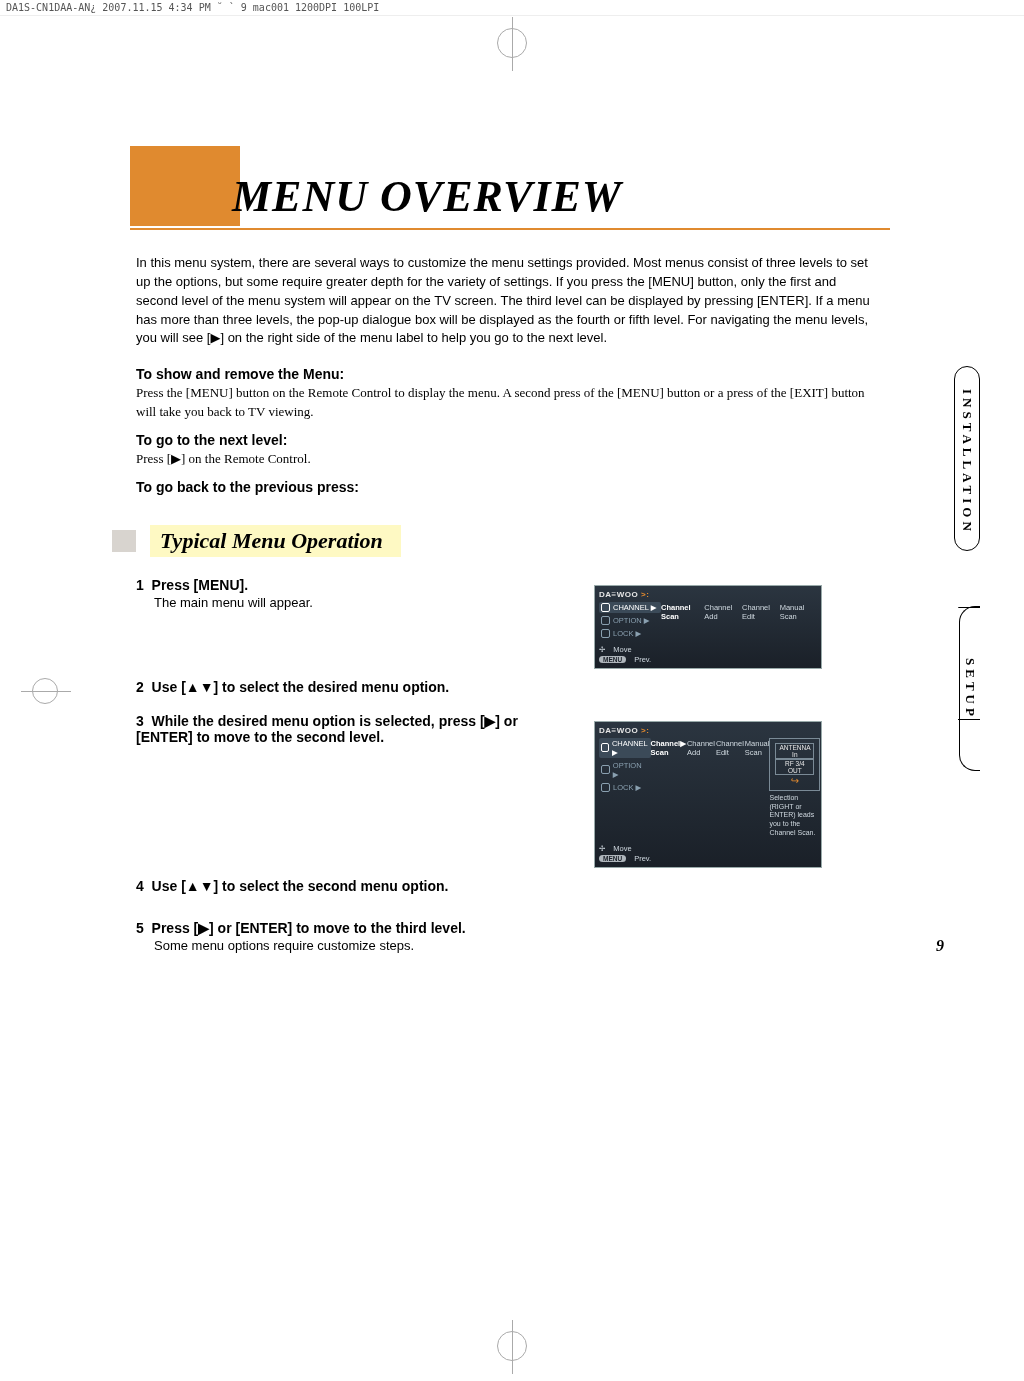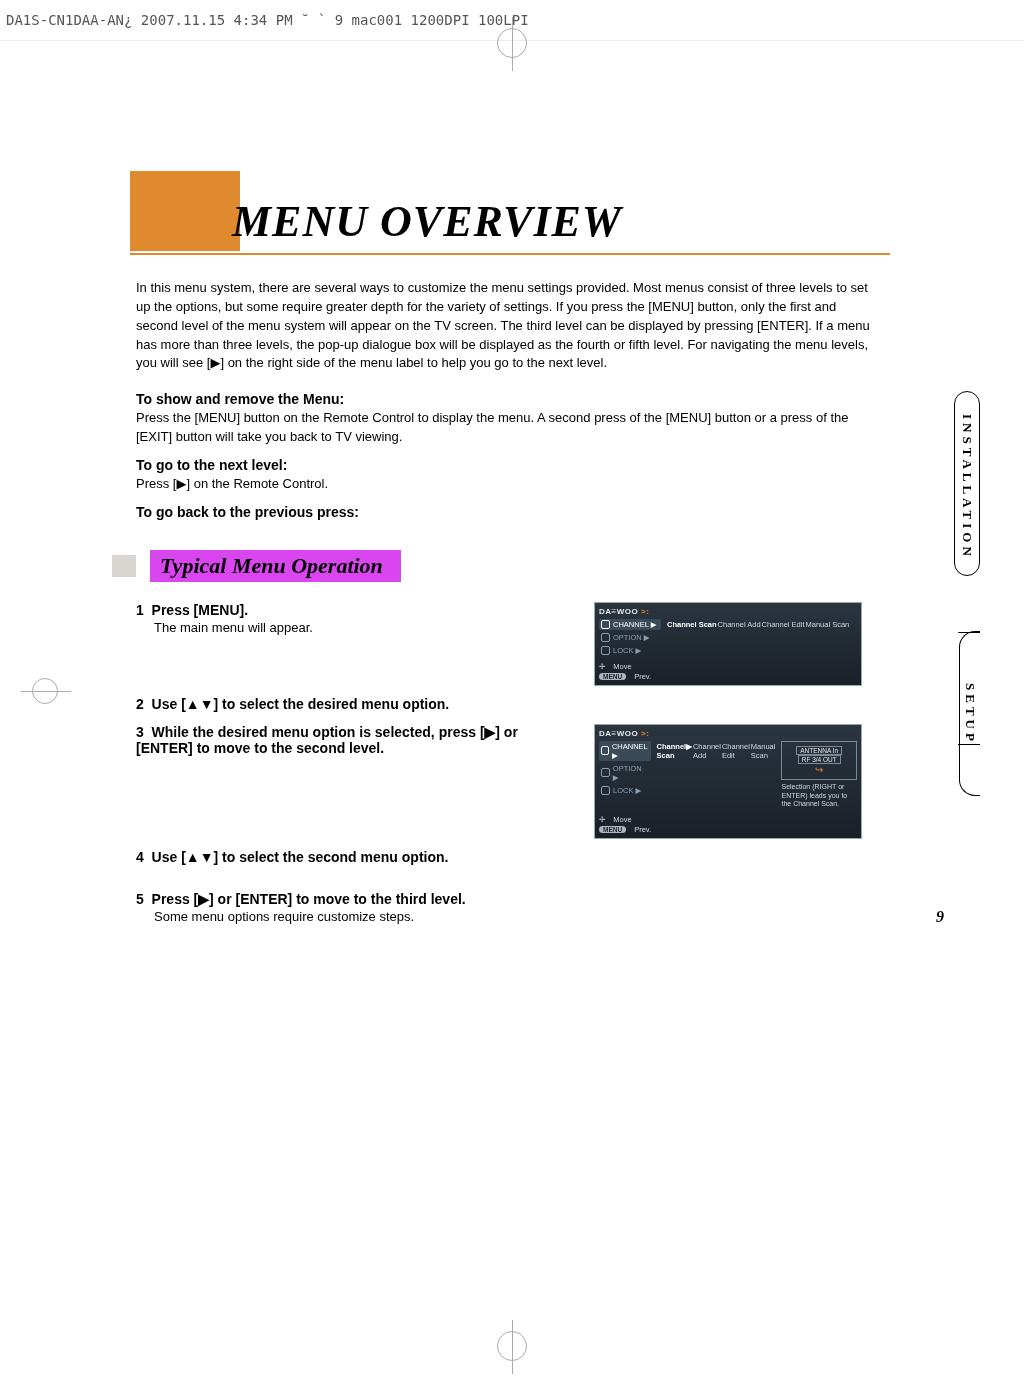--- a/index.html
+++ b/index.html
@@ -5,24 +5,24 @@
   * { box-sizing: border-box; margin: 0; padding: 0; }
   body {
     font-family: Georgia, 'Times New Roman', serif;
     width: 1024px;
     height: 1381px;
     background: #fff;
     color: #000;
     position: relative;
   }
   .topstrip {
-    font-size: 14px;
+    font-size: 10px;
     font-family: monospace;
     color: #555;
-    padding: 12px 6px;
+    padding: 2px 6px;
     border-bottom: 1px solid #eee;
   }
   .page {
     position: relative;
     padding: 40px 90px 40px 130px;
   }
   .crop-center { position:absolute; left:50%; transform:translateX(-50%); top:28px; width:30px; height:30px; border:1px solid #aaa; border-radius:50%; }
   .crop-center::after { content:""; position:absolute; left:50%; top:-12px; width:1px; height:54px; background:#aaa; }
   .crop-center.bottom { top:auto; bottom:20px; }
   .crop-left { position:absolute; left:32px; top:50%; transform:translateY(-50%); width:26px; height:26px; border:1px solid #aaa; border-radius:50%; }
@@ -55,69 +55,69 @@
     margin: 20px 0 18px 6px;
     max-width: 740px;
   }
   .sub-head {
     font-family: Arial, Helvetica, sans-serif;
     font-weight: 700;
     font-size: 14px;
     margin: 10px 0 2px 6px;
   }
   .sub-body {
-    font-family: Liberation Sans, sans-serif;
+    font-family: Liberation Serif, serif;
     font-size: 13px;
     line-height: 1.45;
     margin: 0 0 8px 6px;
     max-width: 740px;
   }
   .section-bar {
     display: flex; align-items: center; margin: 30px 0 20px 0;
   }
   .sect-sq { width: 24px; height: 22px; background: #d8d4cf; margin-right: 18px; margin-left:-18px; }
   .sect-title {
     font-family: Georgia, serif;
     font-style: italic;
     font-weight: 700;
     font-size: 22px;
-    background: #d946ef;
+    background: #fef9c3;
     padding: 3px 18px 3px 10px;
     margin-left: -4px;
   }
   .steps { margin-left: 6px; }
   .step-row {
     display: flex;
     gap: 28px;
     margin-bottom: 26px;
     align-items: flex-start;
   }
   .step-text {
     font-family: Arial, Helvetica, sans-serif;
     font-size: 14px;
     flex: 1;
     max-width: 430px;
   }
   .step-text .lead { font-weight: 700; }
   .step-text .sub  { font-weight: 400; font-size: 13px; margin-top: 2px; display:block; }
   .mini-screens {
-    width: 268px; flex-shrink:0;
-    display: flex; flex-direction: column; gap: 8px;
+    width: 228px; flex-shrink:0;
+    display: flex; flex-direction: column; gap: 8px; margin-top: 8px;
   }
   .screen {
     background: linear-gradient(#2b3540, #1a2028);
     color: #e6e6e6;
     font-family: Arial, sans-serif;
     font-size: 8.5px;
     padding: 4px;
     border: 1px solid #9aa;
   }
   .screen .logo { font-weight:700; font-size:8px; letter-spacing:0.5px; }
   .screen .logo .hi { color:#e28a2f; }
-  .screen-body { display:flex; gap:6px; margin-top:3px; }
+  .screen-body { display:flex; margin-top:3px; }
   .side-col { display:flex; flex-direction:column; gap:2px; font-size:7.5px; width:62px; }
   .side-item { display:flex; align-items:center; gap:3px; color:#8aa0b0; padding:1px 2px; border-radius:2px; }
   .side-item.active { background:#3b4a58; color:#fff; }
   .side-item .ico { width:9px; height:9px; border:1px solid currentColor; border-radius:2px; display:inline-block; }
   .mid-col  { display:flex; flex-direction:row; gap:1px; font-size:7.5px; flex:1; }
   .mid-col .mi { color:#cfd8df; padding:1px 0; display:flex; justify-content:space-between; }
   .mid-col .mi.sel { color:#fff; font-weight:700; }
   .right-col { width:96px; font-size:7px; }
   .preview-box { border:1px solid #7a8a96; padding:4px; margin-bottom:3px; text-align:center; }
   .preview-box .lbl { display:inline-block; border:1px solid #7a8a96; padding:0 3px; margin:0 1px; font-size:6.5px; }
@@ -231,21 +231,21 @@
             <span>Move</span>
           </div>
           <div class="footer-row" style="margin-top:1px;">
             <span class="pill">MENU</span>
             <span>Prev.</span>
           </div>
         </div>
       </div>
     </div>
 
-    <div class="step-row" style="margin-bottom:12px;">
+    <div class="step-row" style="margin-bottom:18px;">
       <div class="step-text">
         <span class="lead"><span>2</span>&nbsp;&nbsp;<span>Use [▲▼] to select the desired menu option.</span></span>
       </div>
       <div class="mini-screens"></div>
     </div>
 
     <div class="step-row" style="margin-bottom:10px;">
       <div class="step-text">
         <span class="lead"><span>3</span>&nbsp;&nbsp;<span>While the desired menu option is selected, press [▶] or [ENTER] to move to the second level.</span></span>
       </div>

